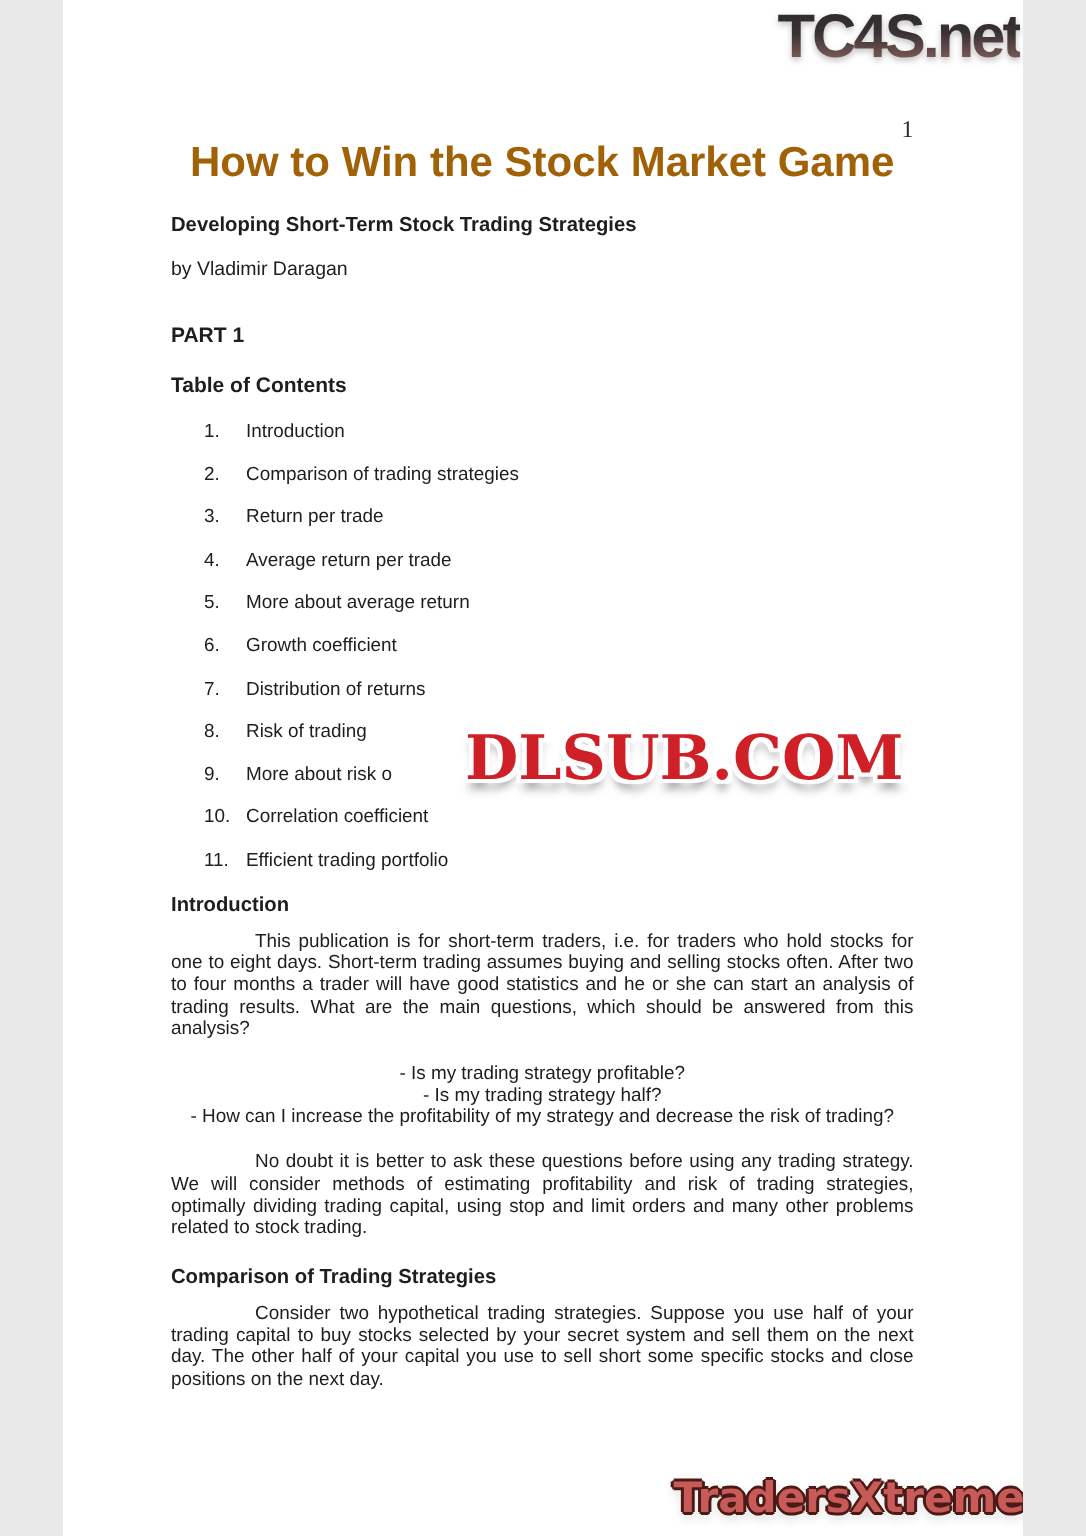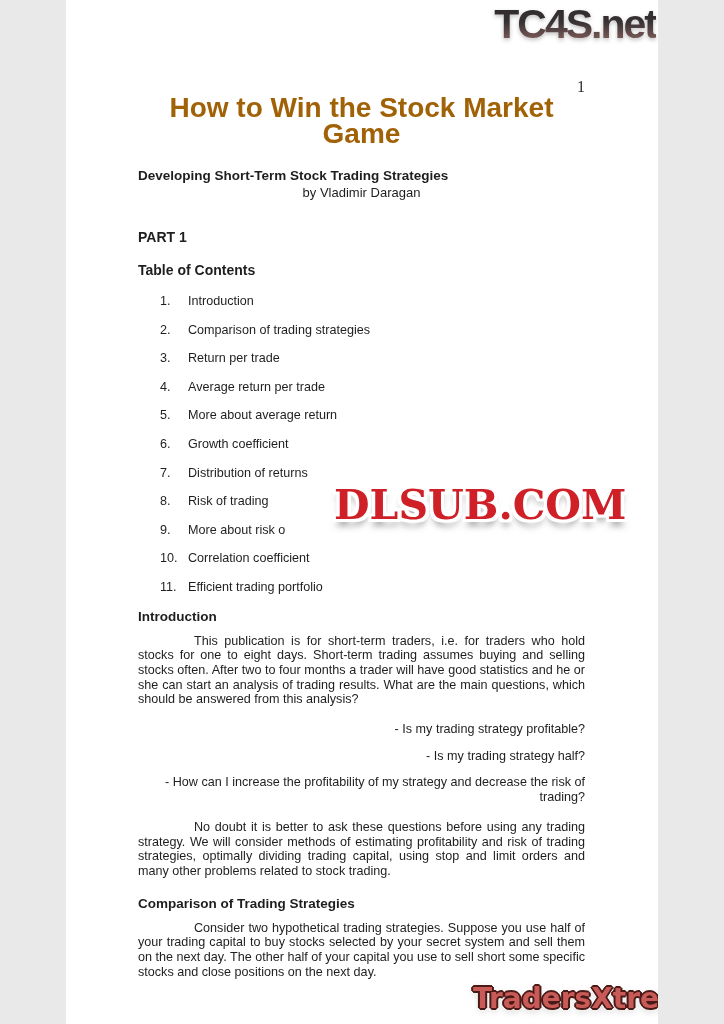--- a/index.html
+++ b/index.html
@@ -1,18 +1,18 @@
 <!DOCTYPE html>
 <html><head>
 <meta charset="utf-8">
 <style>
   html,body{margin:0;padding:0;background:#e9e9e9;}
   .page{
     position:relative;
-    width:592px;height:1024px;
+    width:640px;height:1024px;
     background:#ffffff;
     margin:0 auto;
     overflow:hidden;
     font-family:"Liberation Sans", sans-serif;
     color:#1e1e1e;
   }
   .content{margin:0 73px 0 72px;}
 
   
   .site-logo{
@@ -44,22 +44,22 @@
     font-size:28px;font-weight:bold;
     text-align:center;line-height:26px;
     color:#a16207;
   }
   .doc-subtitle{
     margin-top:21px;
     font-size:13.5px;font-weight:bold;
     text-align:left;line-height:15px;
   }
   .doc-byline{
-    margin-top:2px;
-    font-size:13px;text-align:center;line-height:15px;
+    margin-top:14px;
+    font-size:13px;text-align:left;line-height:15px;
   }
 
   .part-label{margin-top:29px;font-size:14px;font-weight:bold;line-height:17px;}
   .toc-heading{margin-top:16px;font-size:14px;font-weight:bold;line-height:17px;}
 
   .toc-list{margin-top:15px;}
   .toc-item{display:flex;font-size:12.6px;line-height:15px;margin-bottom:13.6px;}
   .toc-num{margin-left:22px;width:28px;flex:0 0 28px;}
   .toc-label{flex:1;}
 
@@ -68,21 +68,21 @@
   .h-comparison{margin-top:17px;}
 
   .para{
     font-size:12.6px;line-height:14.7px;
     text-align:justify;
     text-indent:56px;
     margin-top:9px;
   }
   .para.spaced{margin-top:15px;}
   .q-list{margin-top:15px;font-size:12.6px;line-height:14.7px;}
-  .q-line{text-align:right;margin-top:12px;}
+  .q-line{text-align:center;}
 
   
   .wm-dlsub{
     position:absolute;left:221px;top:480px;
     font-family:"DejaVu Serif", serif;
     font-weight:bold;
     font-size:41px;line-height:50px;
     letter-spacing:0px;
     color:#ce2026;
     white-space:nowrap;

